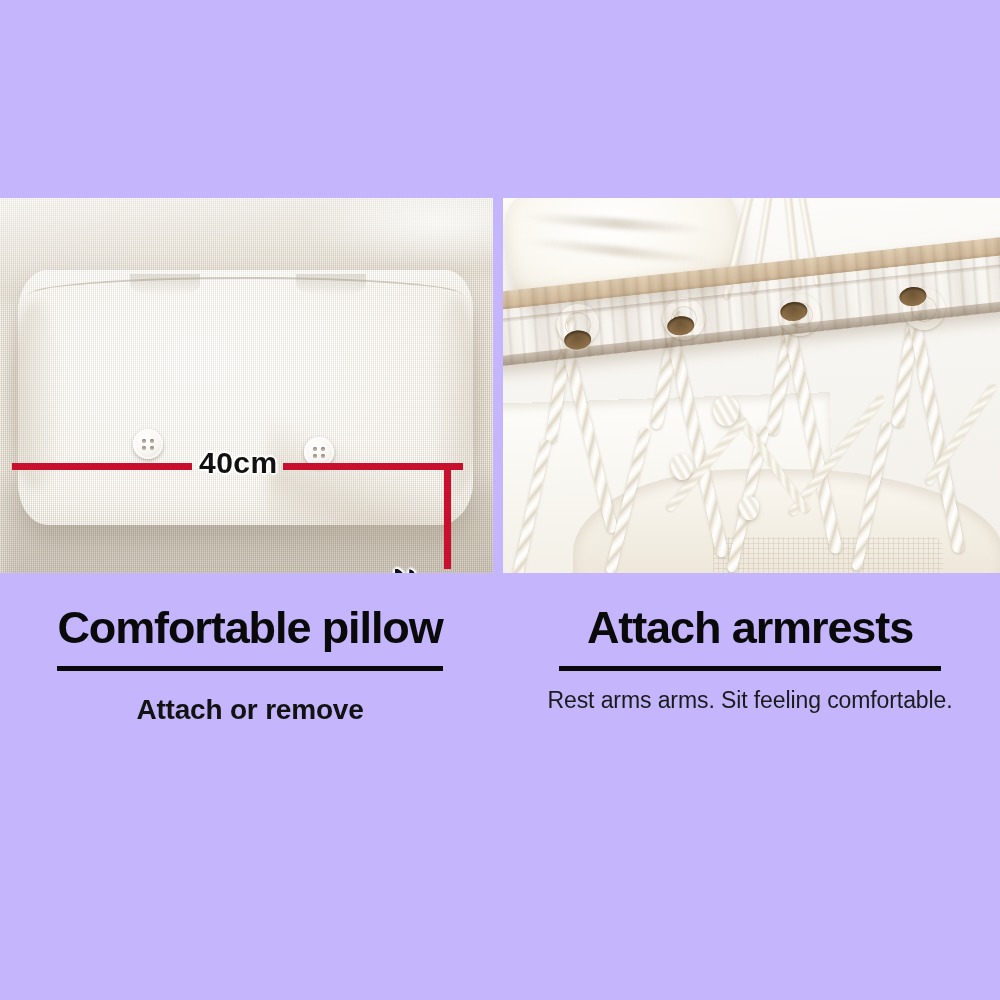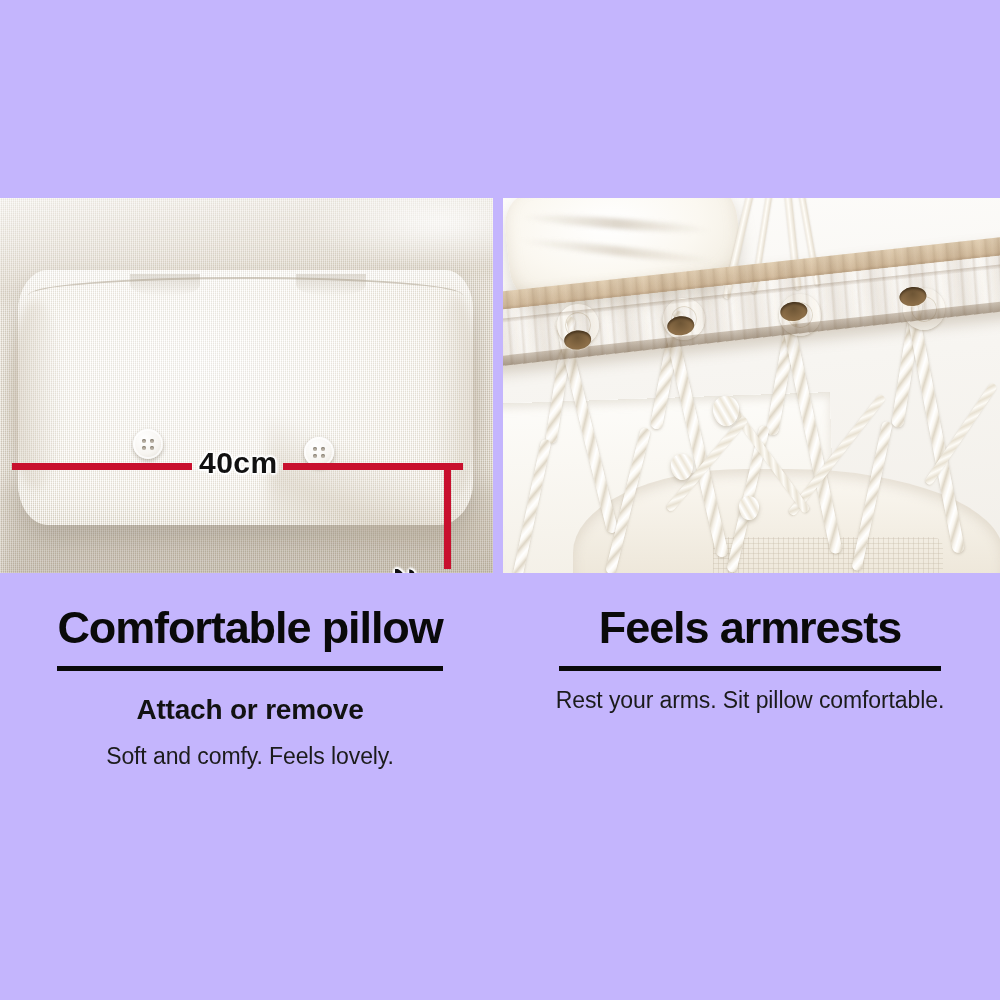--- a/index.html
+++ b/index.html
@@ -537,23 +537,22 @@
       </div>
     </div>
   </div>
 
   <div class="text-area">
 
     <div class="col col-left">
       <h2 class="headline">Comfortable pillow</h2>
       <div class="rule"></div>
       <p class="subhead">Attach or remove</p>
-      <p class="body-line">Soft and comfy. Feels lovely.</p>
     </div>
 
     <div class="col col-right">
-      <h2 class="headline">Feels armrests</h2>
+      <h2 class="headline">Attach armrests</h2>
       <div class="rule"></div>
-      <p class="body-line">Rest your arms. Sit pillow comfortable.</p>
+      <p class="body-line">Rest arms arms. Sit feeling comfortable.</p>
     </div>
 
   </div>
 </div>
 
 </body></html>

